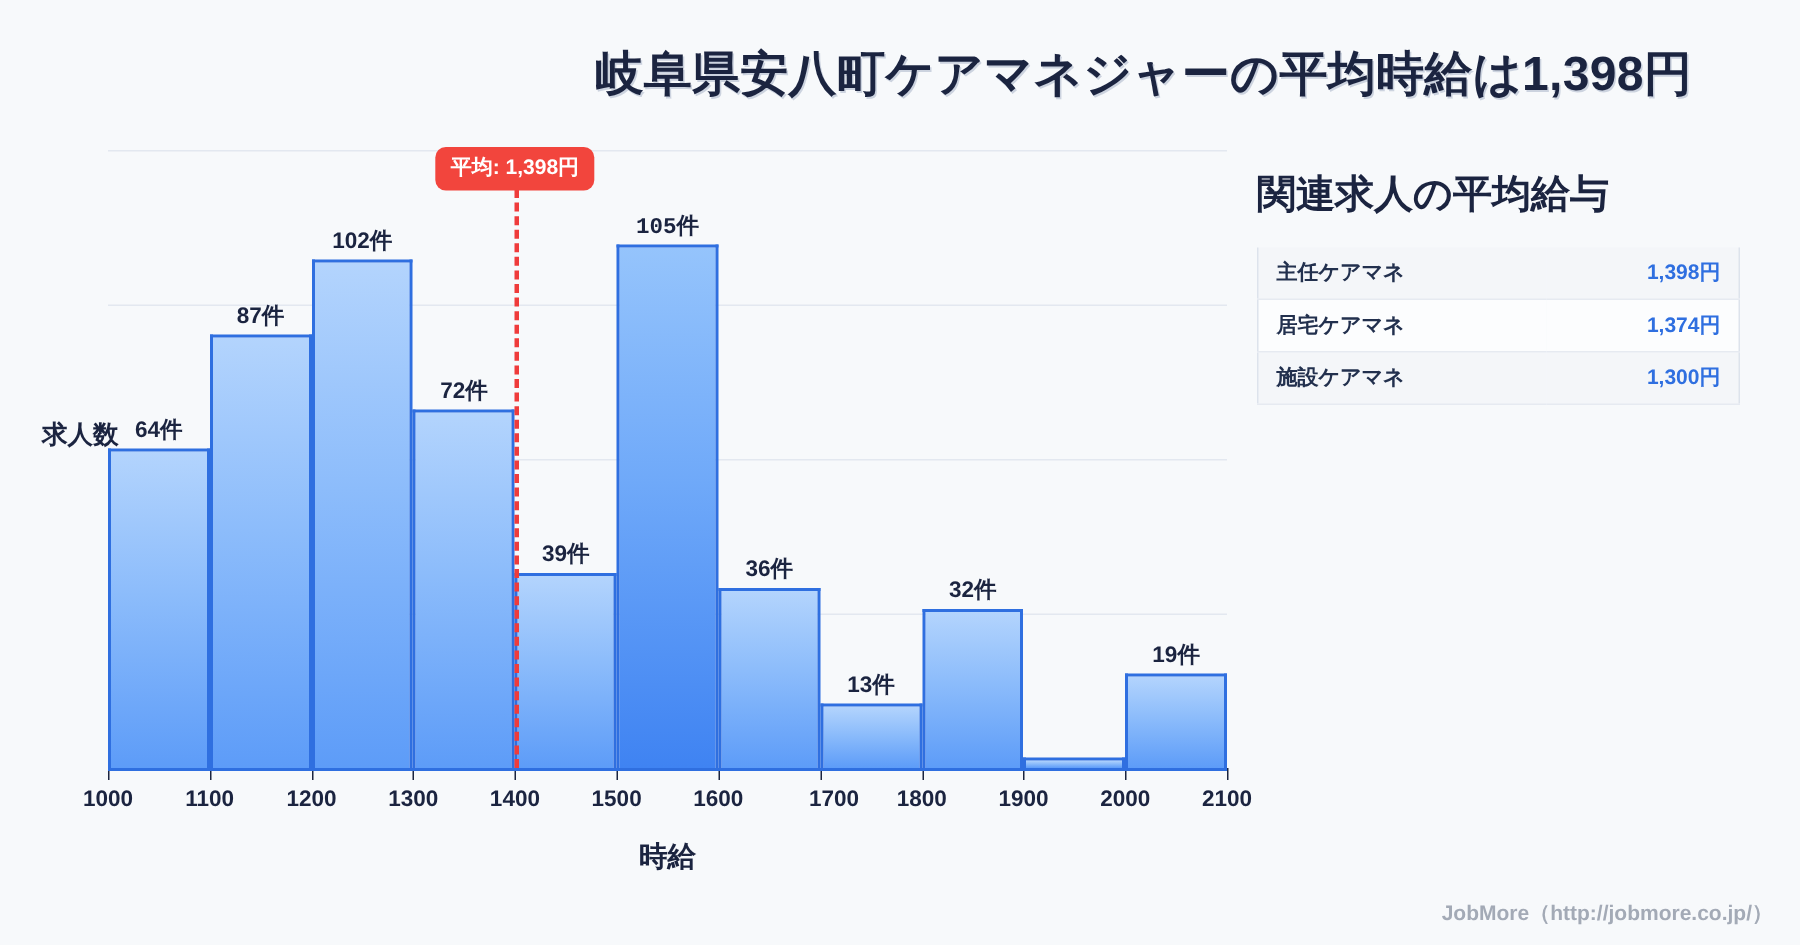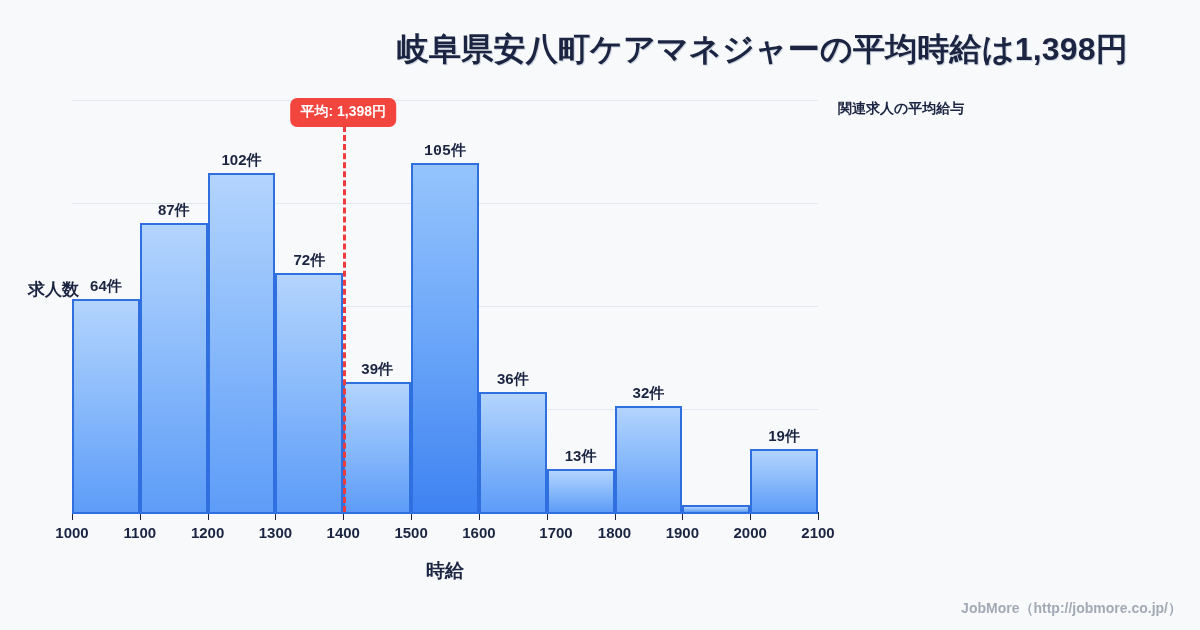--- a/index.html
+++ b/index.html
@@ -143,24 +143,24 @@
   }
 
   
   #side-panel {
     position: absolute;
     left: 838px;
     top: 100px;
     width: 330px;
   }
   #side-panel-title {
-    font-size: 14px;
-    font-weight: bold;
-    color: #1b2440;
-    margin: 0 0 18px 0;
+    font-size: 26px;
+    font-weight: bold;
+    color: #1b2440;
+    margin: 12px 0 18px 0;
   }
   #salary-table {
     border-collapse: collapse;
     width: 322px;
     border-left: 1px solid #dde3ec;
     border-right: 1px solid #dde3ec;
   }
   #salary-table tr {
     background: #f4f6f9;
   }
@@ -263,15 +263,31 @@
       <div id="avg-line" style="left: 271.273px;"></div>
       <div id="avg-badge" style="left: 271.273px;">平均: 1,398円</div>
     </div>
   </div>
 
   <div id="x-axis-title">時給</div>
 </div>
 
 <div id="side-panel">
   <div id="side-panel-title">関連求人の平均給与</div>
+  <table id="salary-table">
+    <tbody id="salary-table-body">
+        <tr>
+          <td class="name">主任ケアマネ</td>
+          <td class="value">1,398円</td>
+        </tr>
+        <tr class="alt">
+          <td class="name">居宅ケアマネ</td>
+          <td class="value">1,374円</td>
+        </tr>
+        <tr>
+          <td class="name">施設ケアマネ</td>
+          <td class="value">1,300円</td>
+        </tr>
+      </tbody>
+  </table>
 </div>
 
 <div id="footer-credit">JobMore（http://jobmore.co.jp/）</div>
 
 </body></html>

